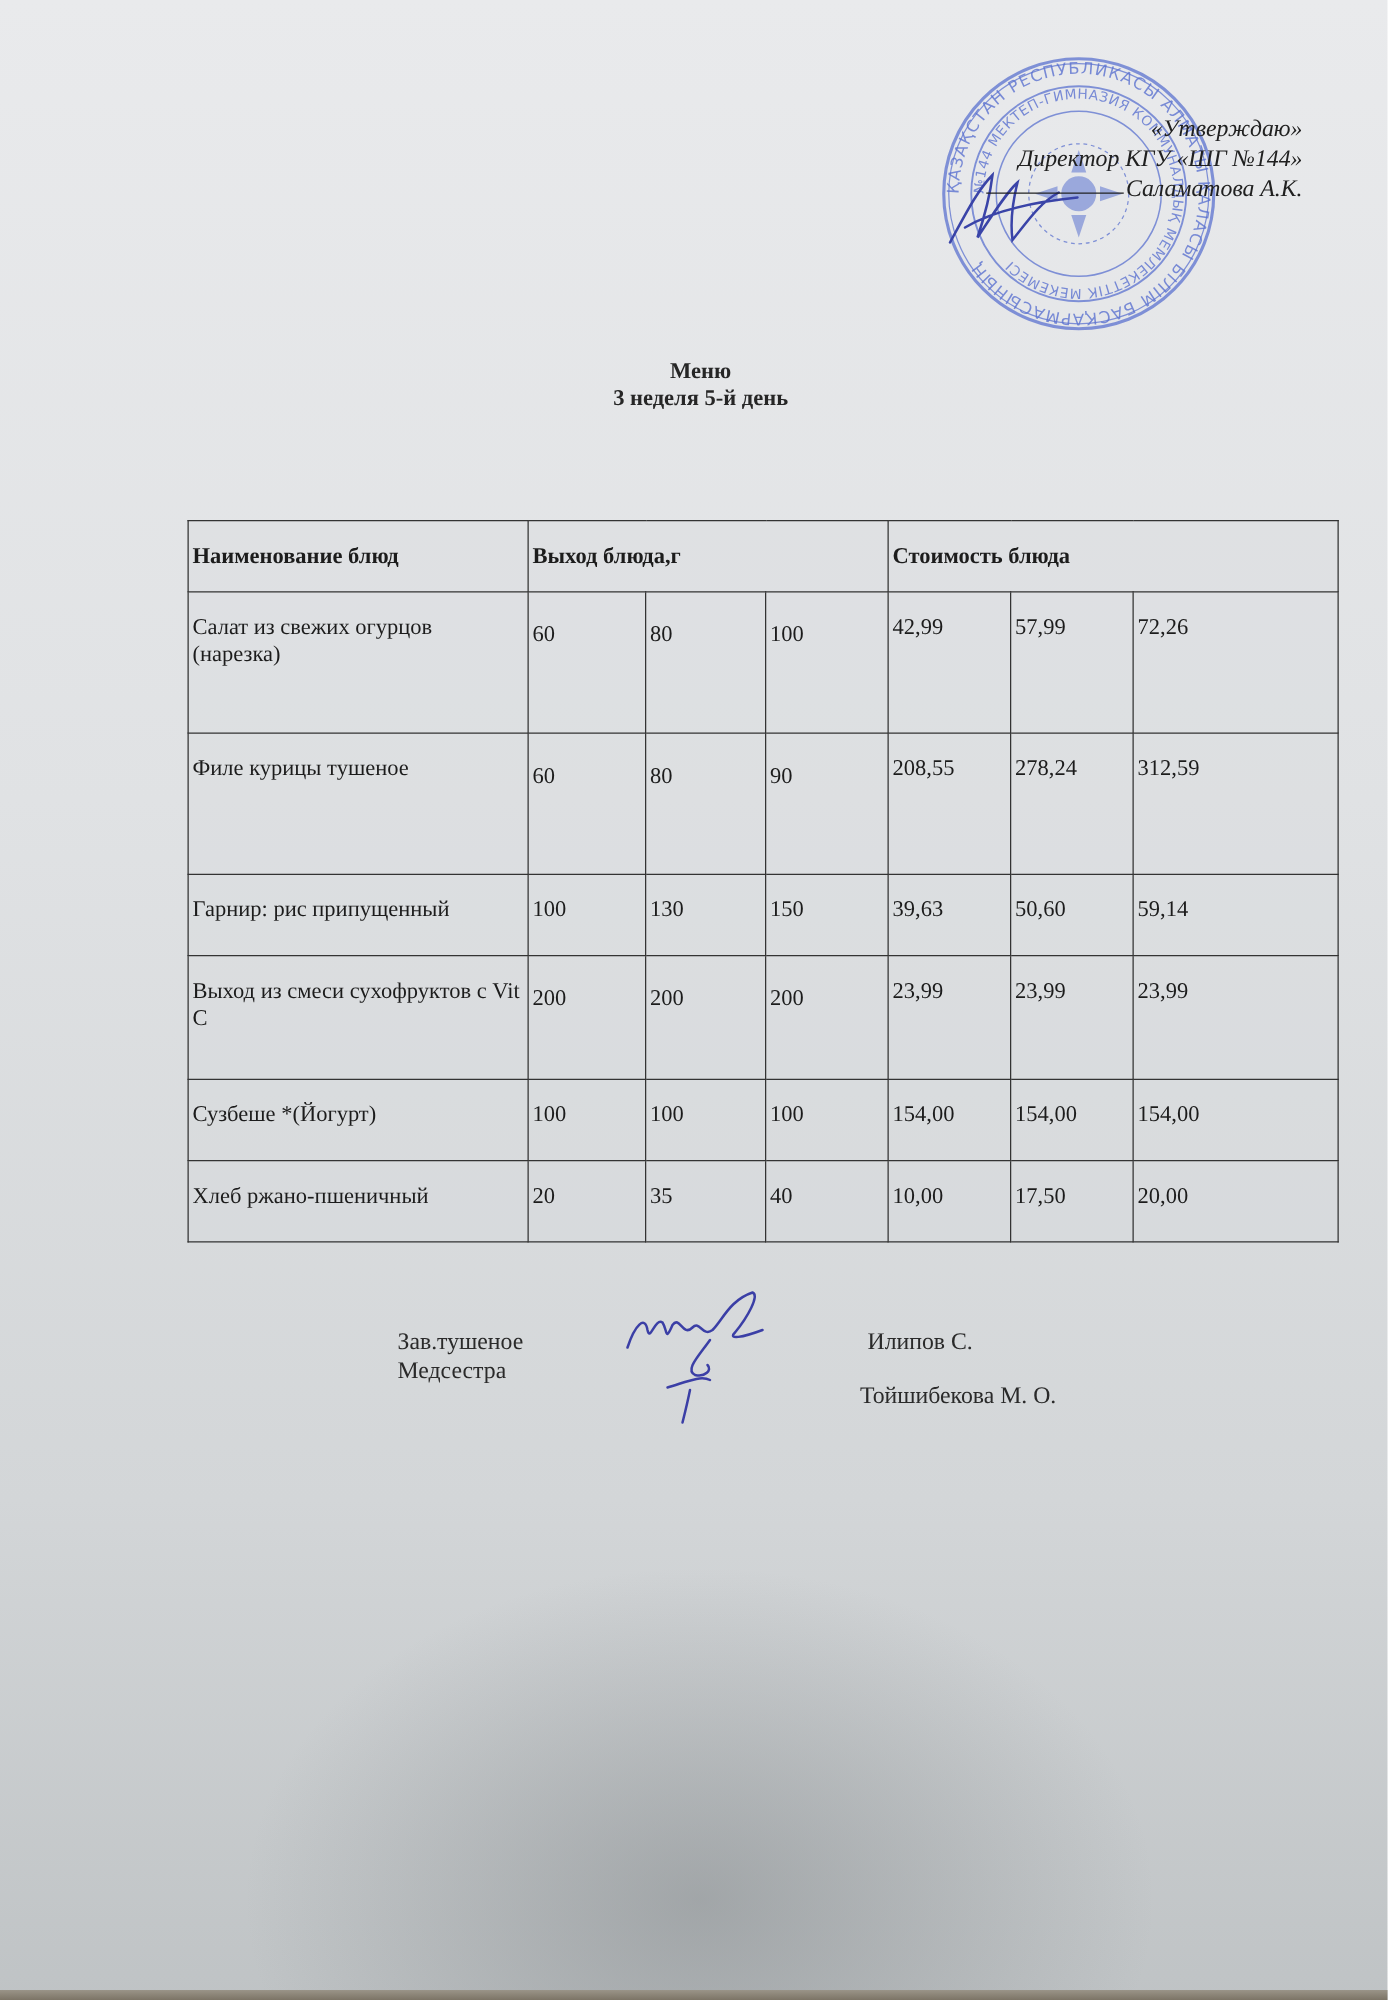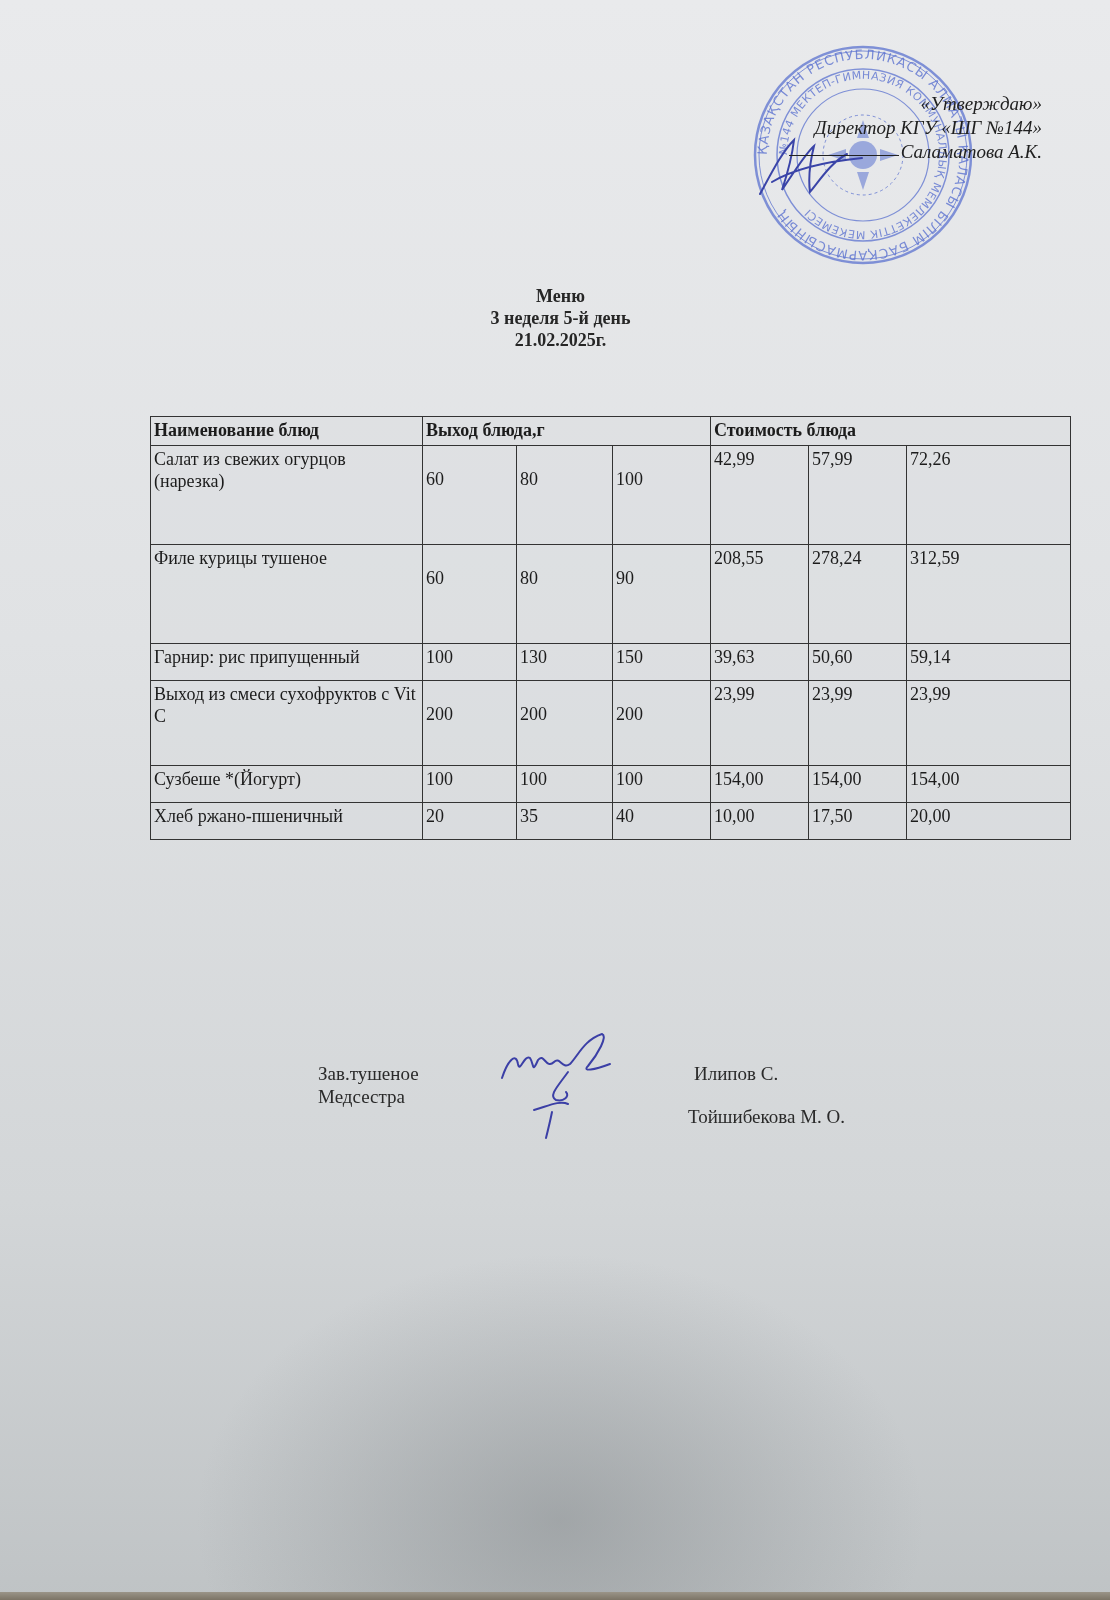--- a/index.html
+++ b/index.html
@@ -83,21 +83,21 @@
       width: 920px;
       border-collapse: collapse;
       font-size: 18px;
       table-layout: fixed;
       background: rgba(215,218,220,0.35);
     }
     table.menu td, table.menu th {
       border: 1.5px solid #333;
       vertical-align: top;
       text-align: left;
-      padding: 2px 3px;
+      padding: 16px 3px;
       font-weight: normal;
       line-height: 22px;
       margin-left: 20px;
     }
     table.menu th { font-weight: bold; }
     .center { text-align: left; }
     .row-top th { height: 24px; }
     .row-sub th { height: 68px; }
     .row-tall td { height: 74px; }
     .row-short td { height: 32px; }
@@ -174,21 +174,20 @@
 
 <div class="approval">
   <span class="line">«Утверждаю»</span>
   <span class="line">Директор КГУ «ШГ №144»</span>
   <span class="line"><span class="sign-line"></span><span>Саламатова А.К.</span></span>
 </div>
 
 <div class="title-block">
   <span>Меню</span>
   <span>3 неделя 5-й день</span>
-  <span>21.02.2025г.</span>
 </div>
 
 <table class="menu">
   <colgroup>
     <col style="width:272px">
     <col style="width:94px">
     <col style="width:96px">
     <col style="width:98px">
     <col style="width:98px">
     <col style="width:98px">

